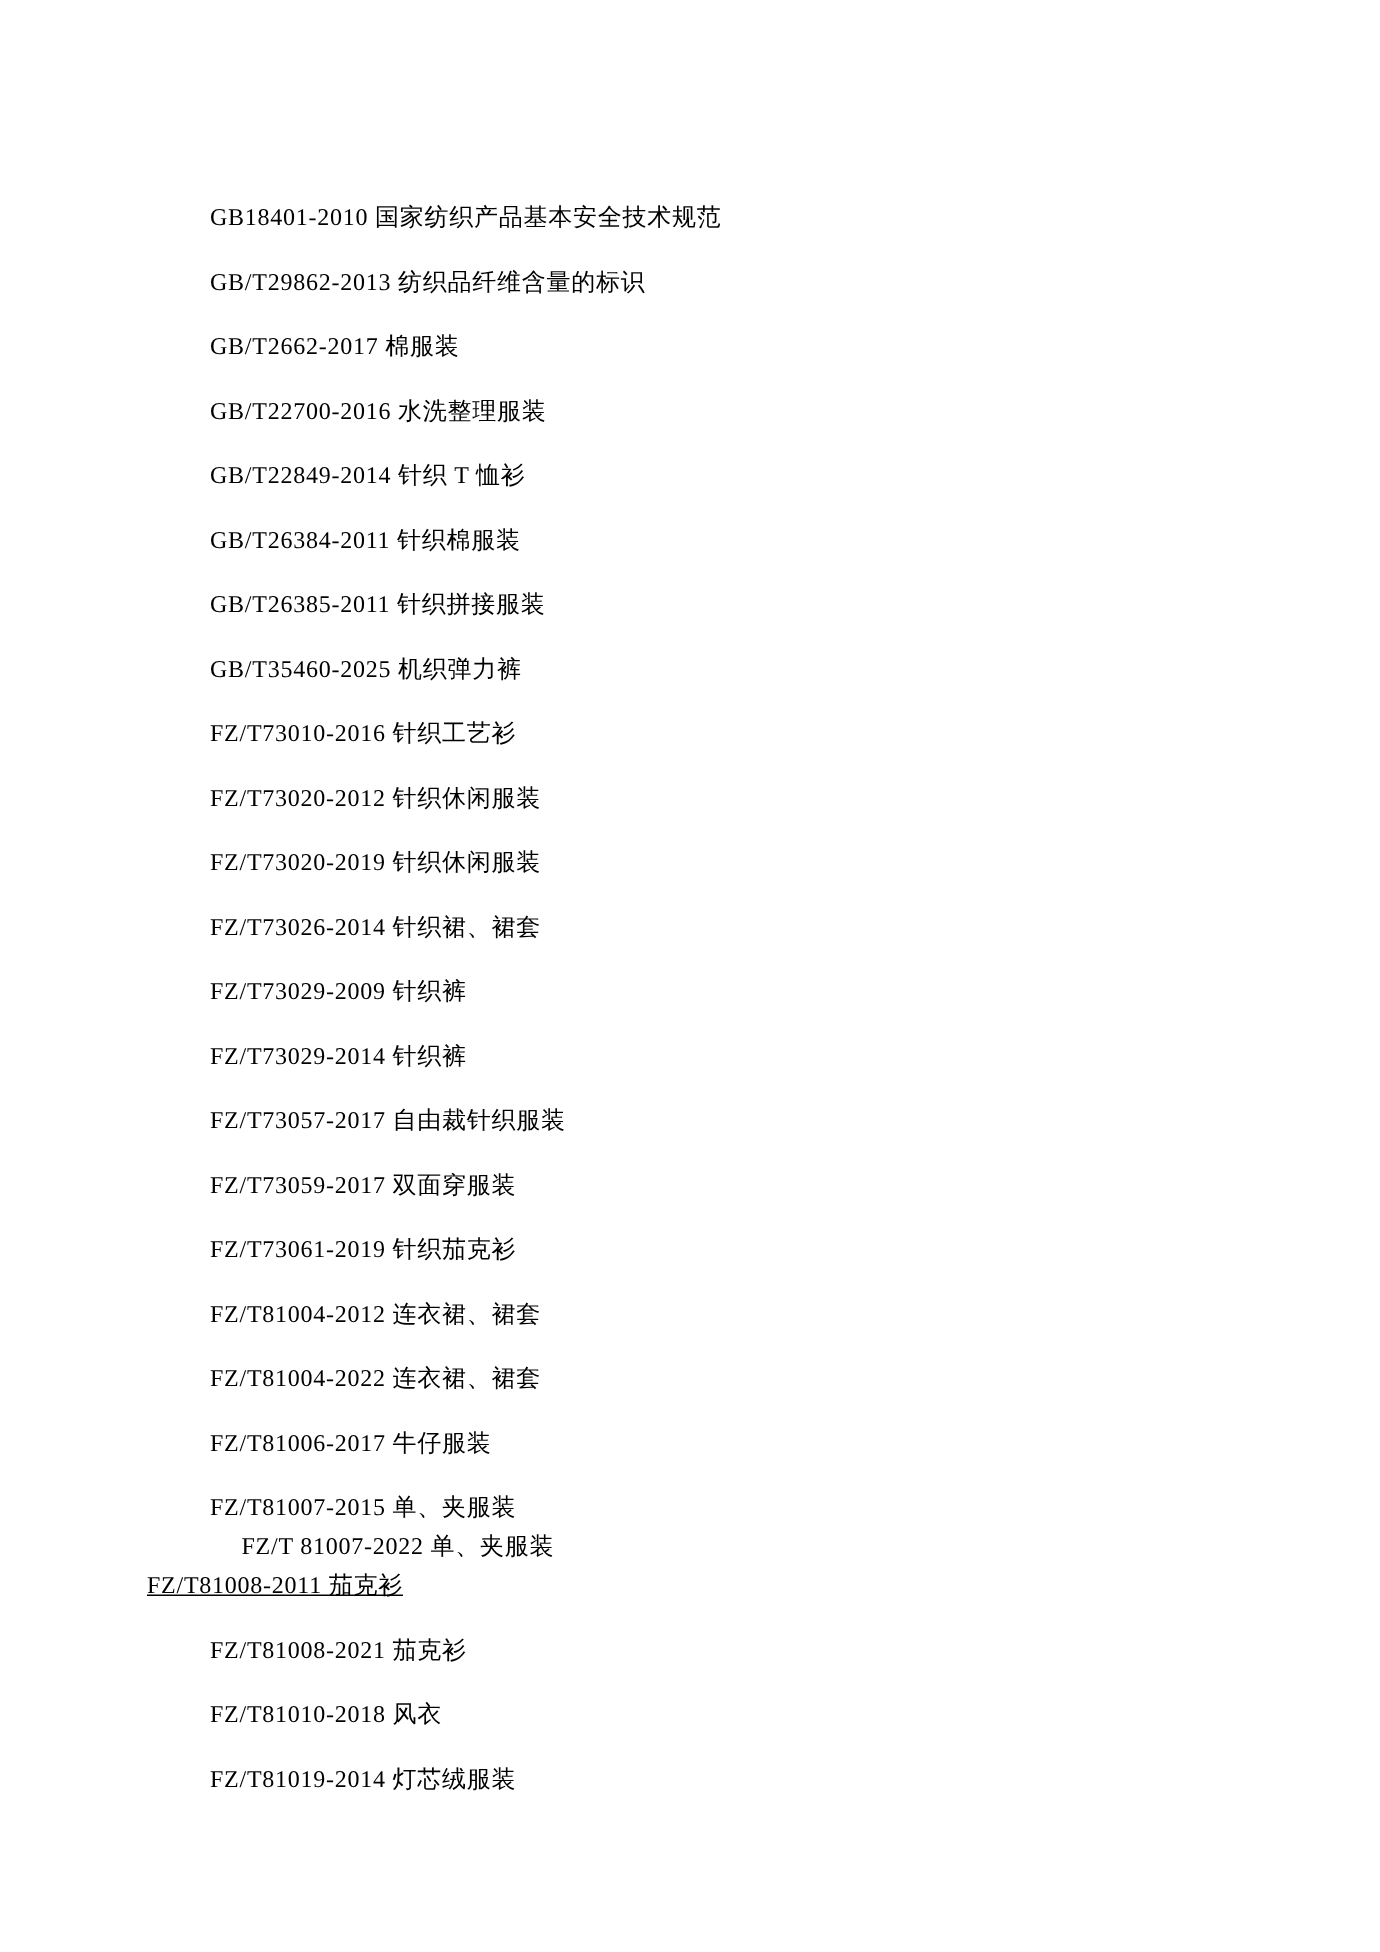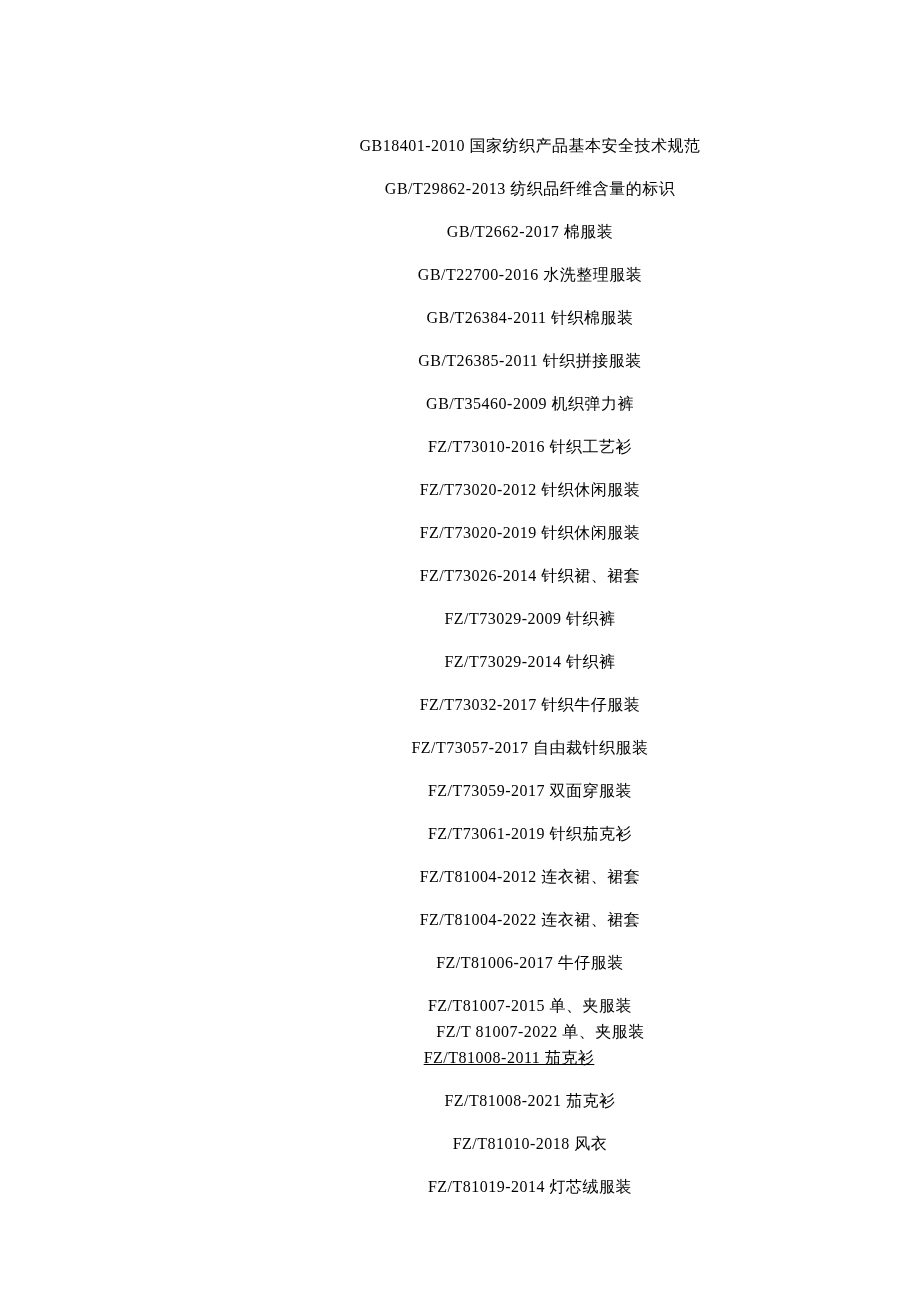--- a/index.html
+++ b/index.html
@@ -1,19 +1,18 @@
 <!DOCTYPE html>
 <html><head>
   <meta charset="utf-8">
   <style>
     * {
       margin: 0;
       padding: 0;
       box-sizing: border-box;
-      text-align: center;
     }
     body {
       background: #ffffff;
       width: 920px;
       height: 1301px;
       font-family: "SimSun", "宋体", serif;
       font-size: 16px;
       color: #000000;
       padding-top: 138px;
       padding-left: 140px;
@@ -37,30 +36,30 @@
     }
   </style>
 </head>
 <body>
 
 <div id="content">
     <div class="line">GB18401-2010 国家纺织产品基本安全技术规范</div>
     <div class="line">GB/T29862-2013 纺织品纤维含量的标识</div>
     <div class="line">GB/T2662-2017 棉服装</div>
     <div class="line">GB/T22700-2016 水洗整理服装</div>
+    <div class="line">GB/T22849-2014 针织 T 恤衫</div>
     <div class="line">GB/T26384-2011 针织棉服装</div>
     <div class="line">GB/T26385-2011 针织拼接服装</div>
-    <div class="line">GB/T35460-2009 机织弹力裤</div>
+    <div class="line">GB/T35460-2025 机织弹力裤</div>
     <div class="line">FZ/T73010-2016 针织工艺衫</div>
     <div class="line">FZ/T73020-2012 针织休闲服装</div>
     <div class="line">FZ/T73020-2019 针织休闲服装</div>
     <div class="line">FZ/T73026-2014 针织裙、裙套</div>
     <div class="line">FZ/T73029-2009 针织裤</div>
     <div class="line">FZ/T73029-2014 针织裤</div>
-    <div class="line">FZ/T73032-2017 针织牛仔服装</div>
     <div class="line">FZ/T73057-2017 自由裁针织服装</div>
     <div class="line">FZ/T73059-2017 双面穿服装</div>
     <div class="line">FZ/T73061-2019 针织茄克衫</div>
     <div class="line">FZ/T81004-2012 连衣裙、裙套</div>
     <div class="line">FZ/T81004-2022 连衣裙、裙套</div>
     <div class="line">FZ/T81006-2017 牛仔服装</div>
     <div class="line-tight">FZ/T81007-2015 单、夹服装</div>
     <div class="line-tight line-indent-small">FZ/T 81007-2022  单、夹服装</div>
     <div class="line line-outdent">FZ/T81008-2011 茄克衫</div>
     <div class="line">FZ/T81008-2021 茄克衫</div>

